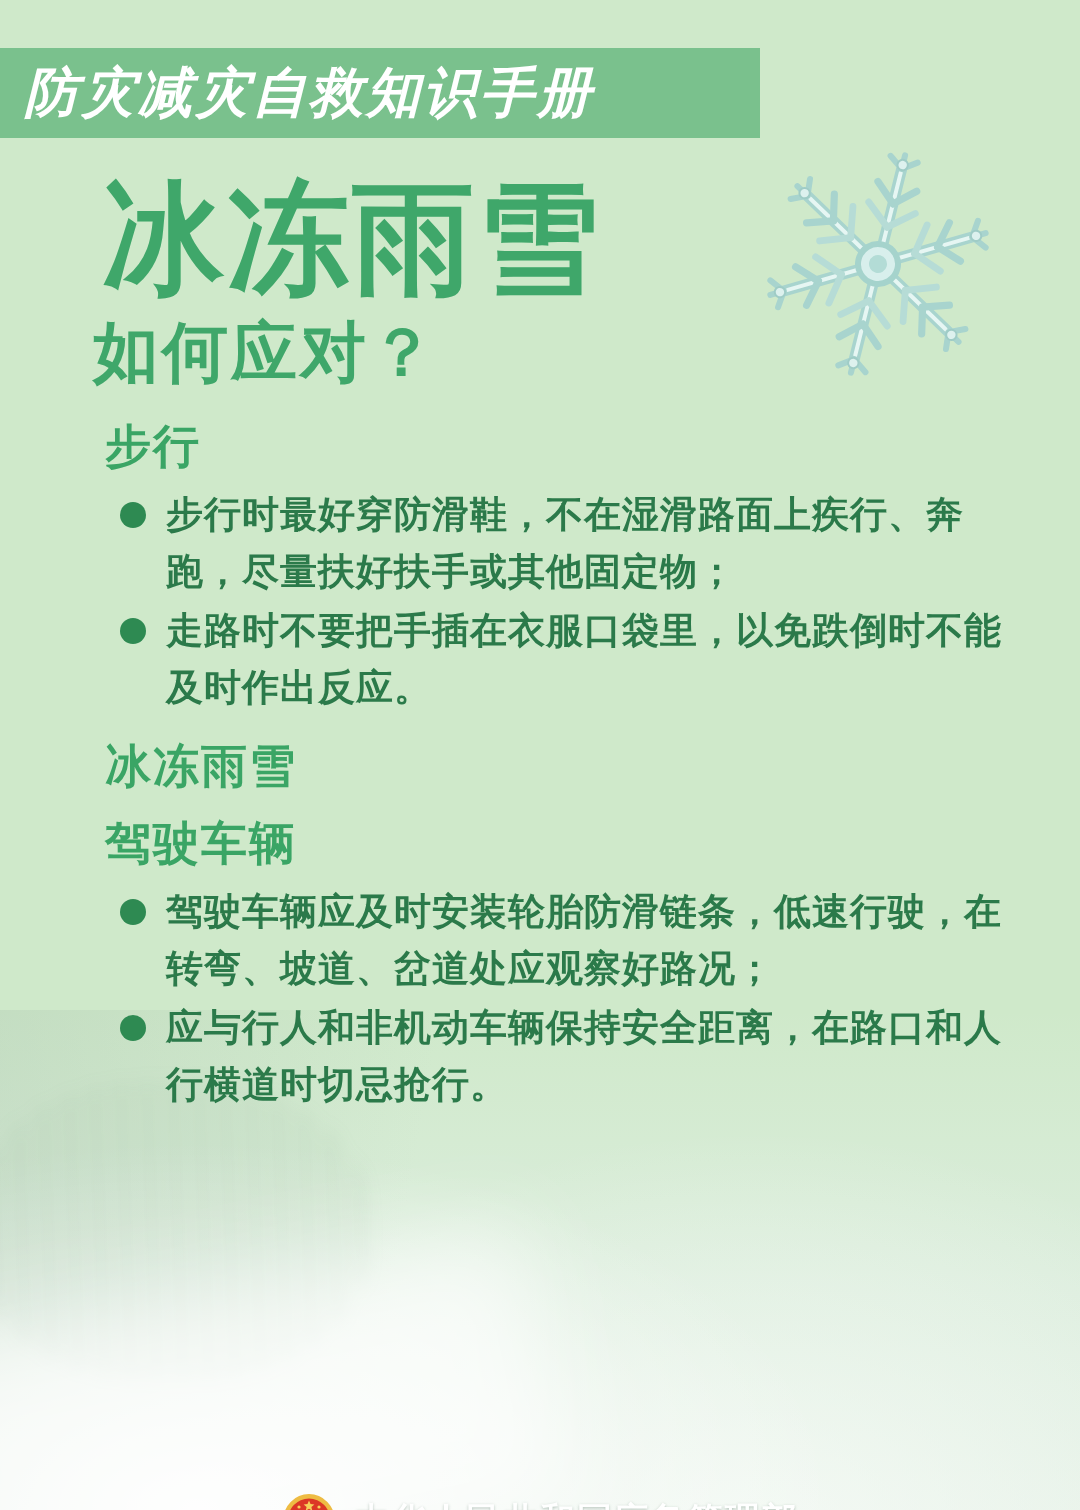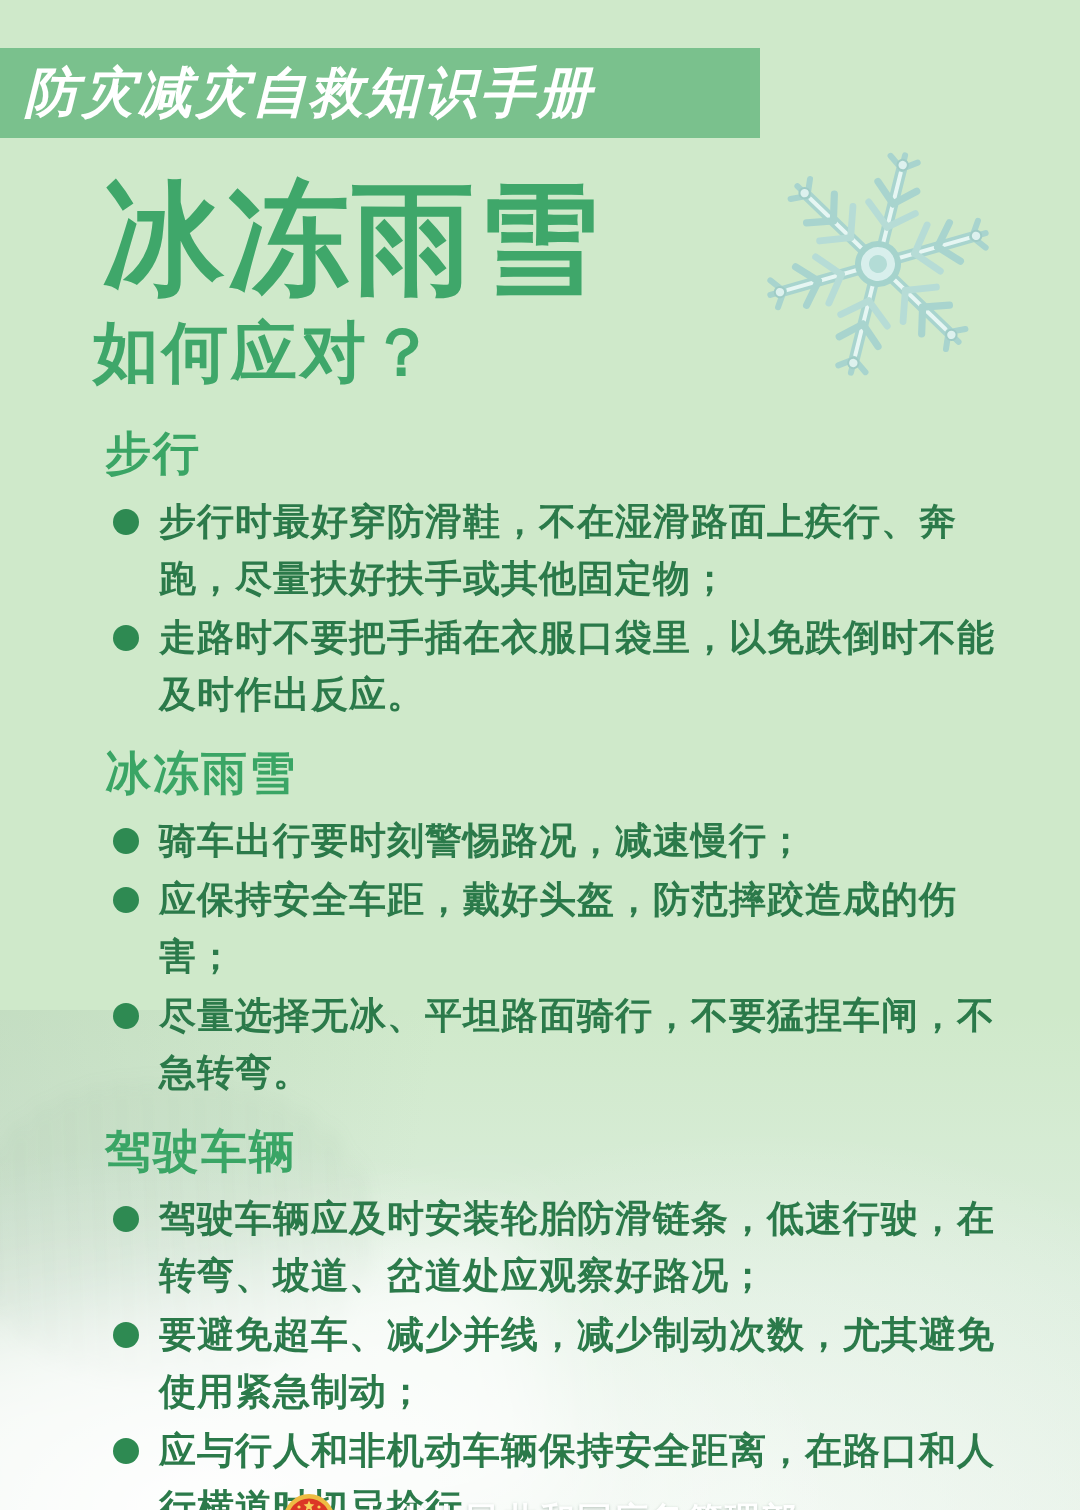--- a/index.html
+++ b/index.html
@@ -53,22 +53,22 @@
   }
   .snowflake{position:absolute;top:148px;left:762px;width:232px;height:232px;}
   .snowflake svg{display:block;transform:rotate(14deg);}
 
   
   .content{position:absolute;top:420px;left:105px;width:912px;}
   .sec-h{
     margin:24px 0 12px 0;font-size:46px;font-weight:800;line-height:1.15;
     color:var(--heading-green,#3aa565);letter-spacing:2px;
   }
-  .sec:first-child .sec-h{margin-top:8px;font-family:Liberation Serif, serif;}
-  .blist{list-style:none;margin:6px;padding:0;}
+  .sec:first-child .sec-h{margin-top:0;}
+  .blist{list-style:none;margin:13px;padding:0;}
   .bitem{
     position:relative;padding-left:48px;margin:0 0 2px 0;
     font-size:37px;line-height:57px;font-weight:700;
     color:var(--body-green,#2b7a4a);letter-spacing:1px;
   }
   .dot{
     position:absolute;left:2px;top:16px;width:26px;height:26px;border-radius:50%;
     background:var(--bullet-green,#2e8a52);
   }
 
@@ -144,46 +144,28 @@
         </li>
         <li class="bitem">
           <span class="dot"></span>
           <span class="btext">走路时不要把手插在衣服口袋里，以免跌倒时不能及时作出反应。</span>
         </li>
       </ul>
     </section>
 
     <section class="sec">
       <h3 class="sec-h">冰冻雨雪</h3>
-      <ul class="blist">
-        <li class="bitem">
-          <span class="dot"></span>
-          <span class="btext">骑车出行要时刻警惕路况，减速慢行；</span>
-        </li>
-        <li class="bitem">
-          <span class="dot"></span>
-          <span class="btext">应保持安全车距，戴好头盔，防范摔跤造成的伤害；</span>
-        </li>
-        <li class="bitem">
-          <span class="dot"></span>
-          <span class="btext">尽量选择无冰、平坦路面骑行，不要猛捏车闸，不急转弯。</span>
-        </li>
-      </ul>
     </section>
 
     <section class="sec">
       <h3 class="sec-h">驾驶车辆</h3>
       <ul class="blist">
         <li class="bitem">
           <span class="dot"></span>
           <span class="btext">驾驶车辆应及时安装轮胎防滑链条，低速行驶，在转弯、坡道、岔道处应观察好路况；</span>
-        </li>
-        <li class="bitem">
-          <span class="dot"></span>
-          <span class="btext">要避免超车、减少并线，减少制动次数，尤其避免使用紧急制动；</span>
         </li>
         <li class="bitem">
           <span class="dot"></span>
           <span class="btext">应与行人和非机动车辆保持安全距离，在路口和人行横道时切忌抢行。</span>
         </li>
       </ul>
     </section>
 
   </main>
 

